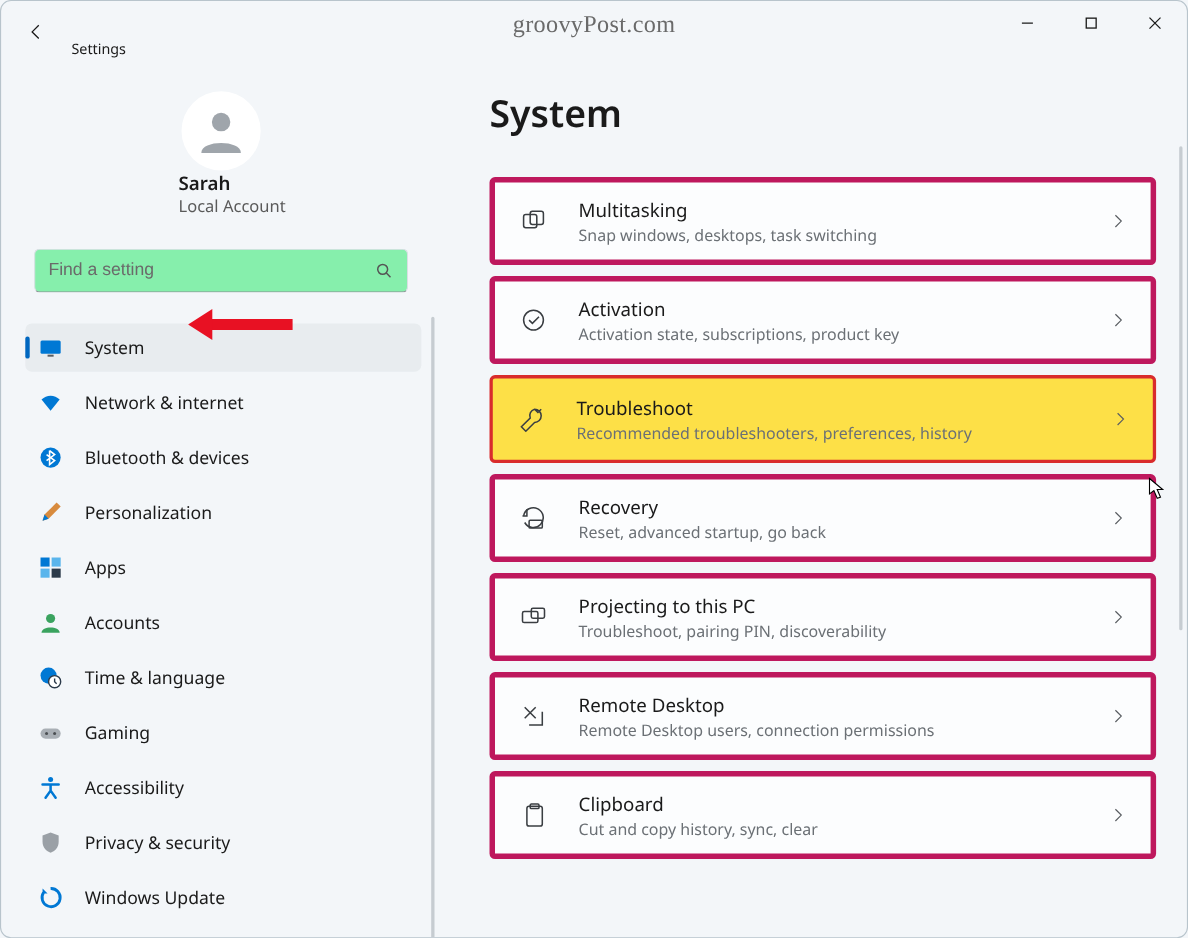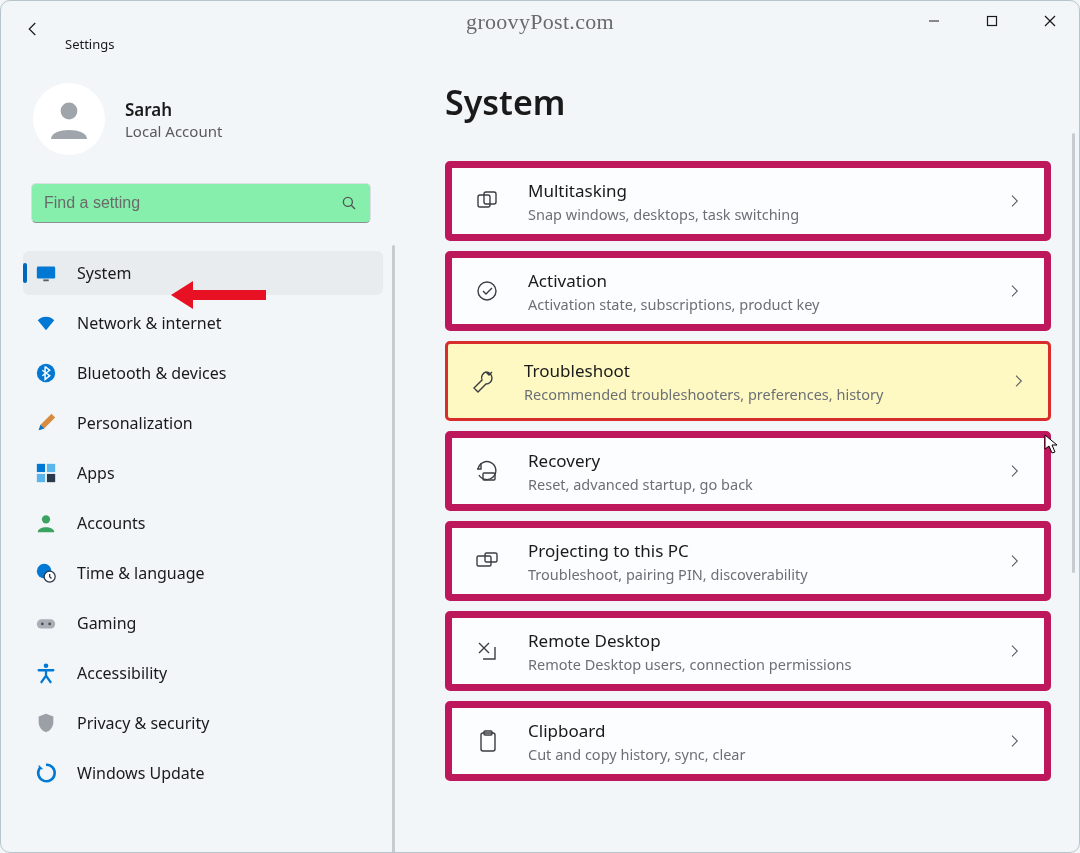--- a/index.html
+++ b/index.html
@@ -12,21 +12,21 @@
   .back-btn svg { width: 18px; height: 18px; stroke: #1a1a1a; }
   .app-title { font-size: 13px; color: #1a1a1a; margin-left: 8px; }
   .watermark { position: absolute; left: 50%; transform: translateX(-50%); top: 8px; font-family: Georgia, "Times New Roman", serif; font-size: 22px; color: #6a6a6a; letter-spacing: 0.3px; text-align: center; }
   .win-controls { position: absolute; right: 0; top: 0; display: flex; }
   .win-btn { width: 58px; height: 40px; display: flex; align-items: center; justify-content: center; cursor: pointer; }
   .win-btn svg { width: 12px; height: 12px; stroke: #1a1a1a; fill: none; }
 
   
   .layout { display: flex; height: calc(100% - 52px); }
   .sidebar { width: 400px; padding: 20px 0 0 0; display: flex; flex-direction: column; }
-  .profile { display: flex; align-items: center; padding: 10px 32px 28px 32px; }
+  .profile { display: flex; align-items: center; padding: 10px 32px 28px 32px; flex-direction: column; }
   .avatar { width: 72px; height: 72px; border-radius: 50%; background: #fff; display: flex; align-items: center; justify-content: center; }
   .avatar svg { width: 48px; height: 48px; fill: #9fa5ab; }
   .profile-text { margin-left: 20px; }
   .profile-name { font-size: 17px; font-weight: 600; color: #1a1a1a; }
   .profile-sub { font-size: 15px; color: #5a5a5a; }
 
   .search-wrap { padding: 0 30px 22px 30px; }
   .search-box { display: flex; align-items: center; background: #86efac; border: 1px solid #d9dfe4; border-bottom: 1.5px solid #8a8f94; border-radius: 5px; height: 40px; padding: 0 12px; }
   .search-box input { flex: 1; border: none; outline: none; background: transparent; font-size: 16px; color: #444; }
   .search-box input::placeholder { color: #6a6a6a; }
@@ -40,22 +40,22 @@
   .nav-scroll { position: absolute; right: 6px; top: 0; bottom: -200px; width: 3px; background: #c6ccd1; border-radius: 3px; }
 
   
   .annot-arrow { position: absolute; left: 170px; top: 276px; pointer-events: none; }
   .annot-arrow svg { width: 100px; height: 36px; }
 
   
   .main { flex: 1; padding: 26px 28px 0 44px; overflow: hidden; position: relative; }
   .page-title { font-size: 34px; font-weight: 600; color: #1a1a1a; margin-bottom: 36px; }
   .cards { display: flex; flex-direction: column; gap: 10px; }
-  .card { background: #fcfdfe; border: 7px solid #be185d; border-radius: 5px; height: 80px; display: flex; align-items: center; padding: 0 22px 0 22px; cursor: pointer; }
-  .card.highlight { border: 3px solid #d92c2c; background: #fef9c3; }
+  .card { background: #fcfdfe; border: 5px solid #be185d; border-radius: 5px; height: 80px; display: flex; align-items: center; padding: 0 22px 0 22px; cursor: pointer; }
+  .card.highlight { border: 3px solid #d92c2c; background: #fde047; }
   .card-icon { width: 26px; height: 26px; margin-right: 28px; display:flex; align-items:center; justify-content:center; flex-shrink:0; }
   .card-icon svg { width: 24px; height: 24px; stroke: #3a3e42; fill: none; stroke-width: 1.4; }
   .card-text { flex: 1; }
   .card-title { font-size: 17px; color: #1a1a1a; }
   .card-sub { font-size: 14.5px; color: #6b7075; margin-top: 2px; }
   .chev { width: 16px; height: 16px; stroke: #5a5e62; fill: none; stroke-width: 1.6; }
 
   .cursor { position: absolute; left: 642px; top: 380px; pointer-events: none; }
   .cursor svg { width: 18px; height: 22px; }
 

